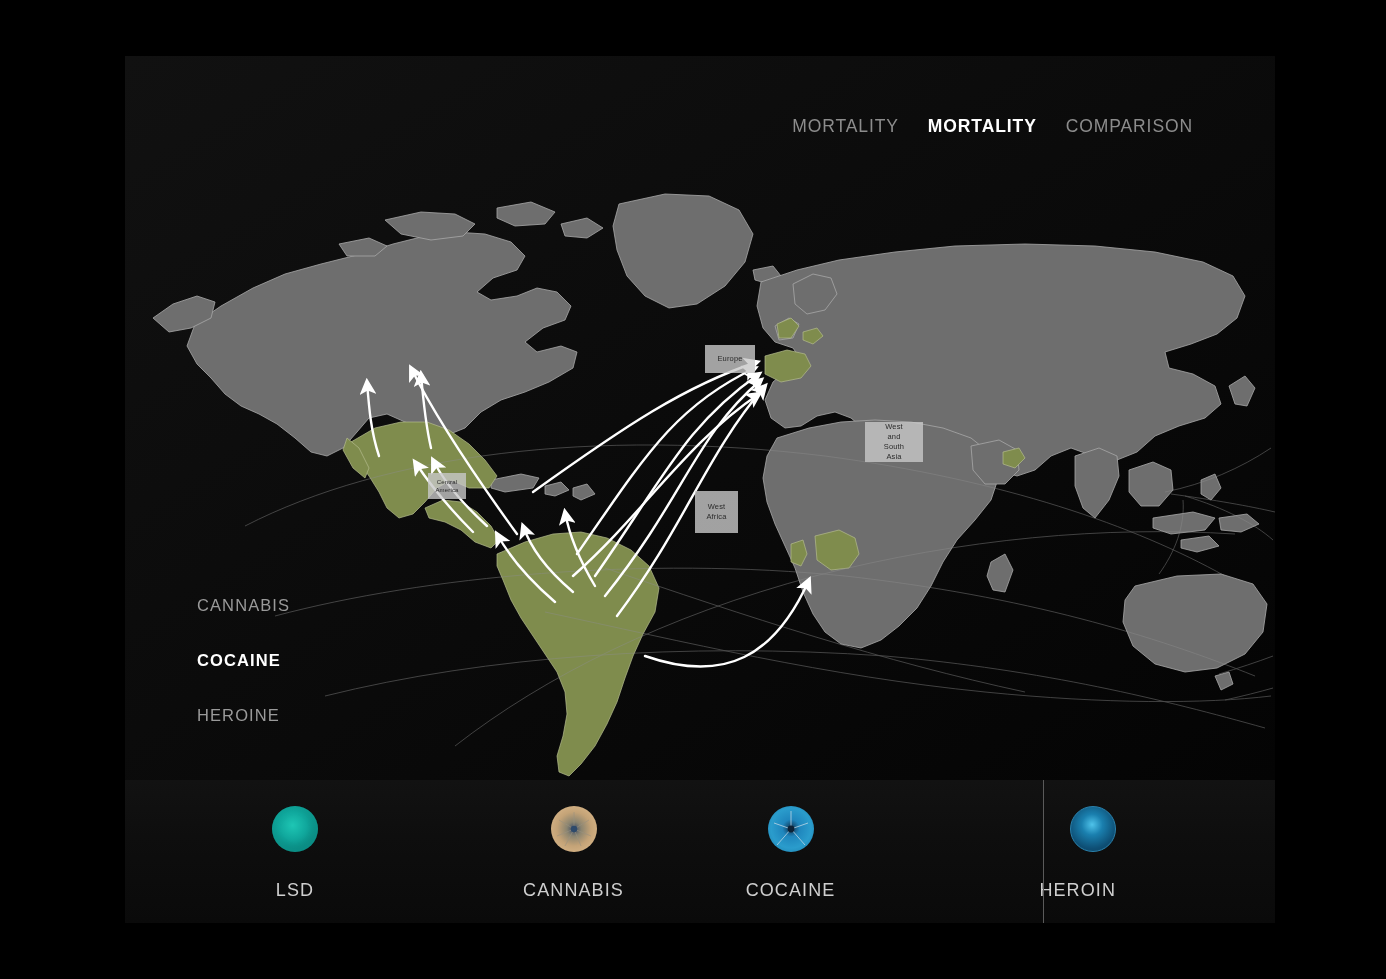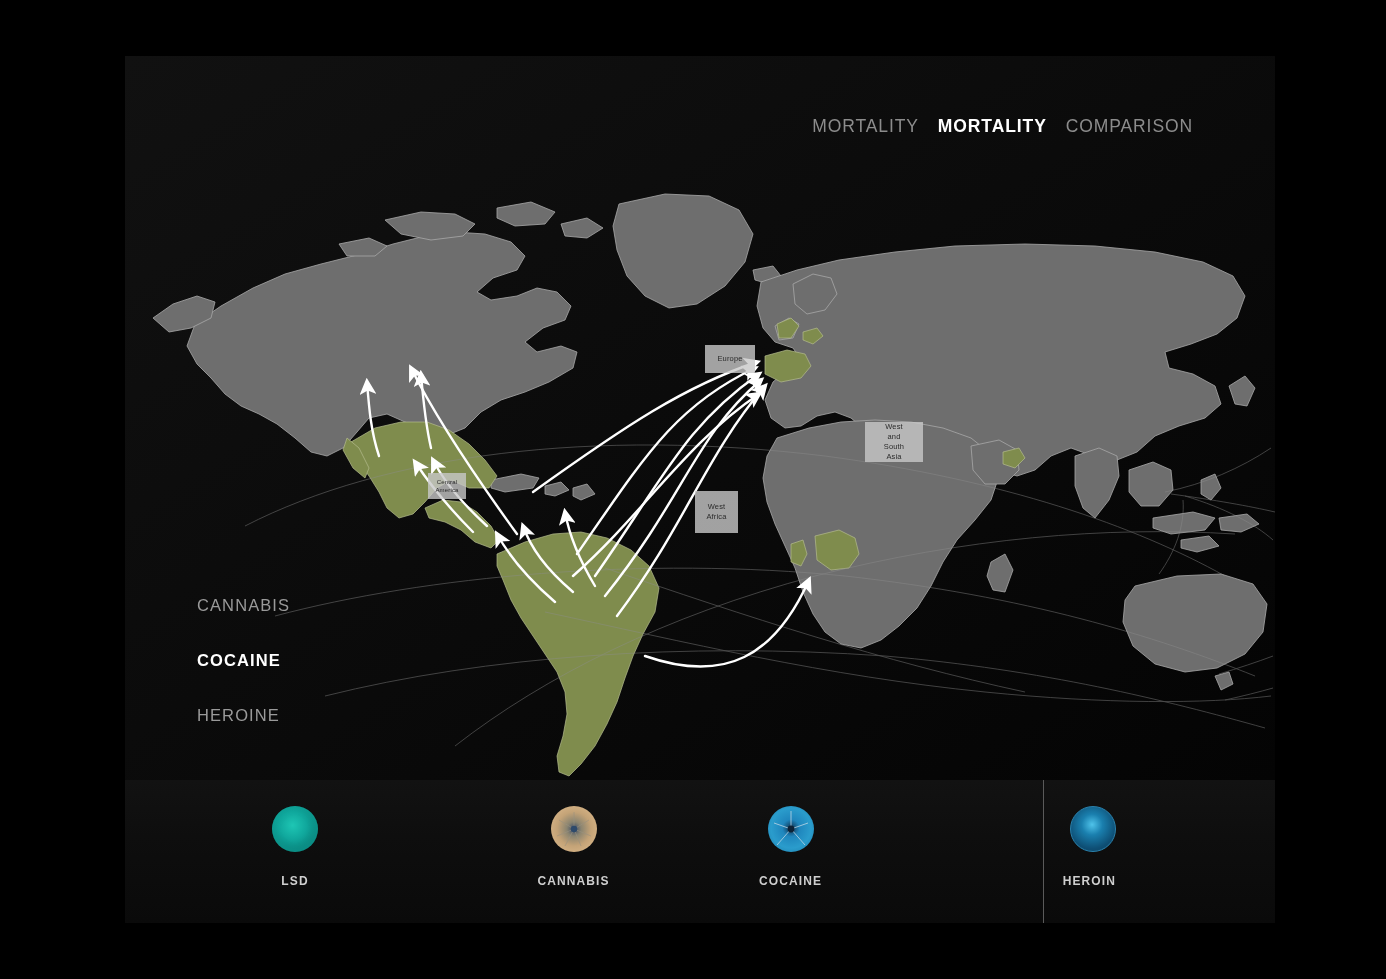--- a/index.html
+++ b/index.html
@@ -12,21 +12,21 @@
     background:
       radial-gradient(ellipse 900px 560px at 52% 42%, #171717 0%, #0d0d0d 48%, #060606 76%, #030303 100%);
     overflow:hidden;
   }
 
   
   .maparea{position:absolute;left:0;top:0;width:1150px;height:724px;overflow:hidden;}
   .mapsvg{position:absolute;left:0;top:0;width:1150px;height:724px;display:block;}
 
   
-  .topnav{position:absolute;right:82px;top:60px;display:flex;gap:19px;align-items:baseline;z-index:40;}
+  .topnav{position:absolute;right:82px;top:60px;display:flex;gap:29px;align-items:baseline;z-index:40;}
   .navitem{font-size:17.5px;letter-spacing:.9px;color:#8c8c8c;cursor:pointer;white-space:nowrap;}
   .navitem.active{color:#ffffff;font-weight:bold;}
 
   
   .druglist{position:absolute;left:72px;top:540px;z-index:40;}
   .drugitem{font-size:16.5px;letter-spacing:1.1px;color:#9a9a9a;margin-bottom:36px;cursor:pointer;white-space:nowrap;}
   .drugitem.active{color:#ffffff;font-weight:bold;}
 
   
   .mlabel{
@@ -37,21 +37,21 @@
   }
 
   
   .bottombar{
     position:absolute;left:0;top:724px;width:1150px;height:143px;
     background:linear-gradient(180deg,#121212 0%,#0e0e0e 40%,#0a0a0a 100%);
     display:flex;align-items:flex-start;
   }
   .bslot{position:relative;height:143px;display:flex;flex-direction:column;align-items:center;cursor:pointer;}
   .bslot .orb{margin-top:26px;width:46px;height:46px;border-radius:50%;position:relative;}
-  .bslot .blabel{margin-top:22px;font-size:12px;letter-spacing:1.1px;color:#cfcfcf;white-space:nowrap;font-weight:bold;}
+  .bslot .blabel{margin-top:28px;font-size:18px;letter-spacing:1.1px;color:#cfcfcf;white-space:nowrap;}
   .divider{position:absolute;left:918px;top:724px;width:1px;height:143px;background:#5a5a5a;}
 
   .orb-lsd{background:radial-gradient(circle at 45% 42%,#1ec6b4 0%,#10a79c 38%,#0a837c 70%,#06605c 100%);
            box-shadow:0 0 7px rgba(16,180,165,.55) inset;}
   .orb-cannabis{background:radial-gradient(circle at 50% 50%,#3a4a66 0%,#8a8470 22%,#c4a377 52%,#d3b184 76%,#b58f63 100%);}
   .orb-cocaine{background:radial-gradient(circle at 50% 48%,#10304d 0%,#1f86bd 26%,#2a9ccc 60%,#1b7aa8 100%);}
   .orb-heroin{background:radial-gradient(circle at 48% 40%,#4fc3ea 0%,#1a7fae 30%,#0e4f75 68%,#0b3b57 100%);
               border:1.5px solid #2a82ad;box-sizing:border-box;}
   .orbrays{position:absolute;inset:0;border-radius:50%;}
 </style>

